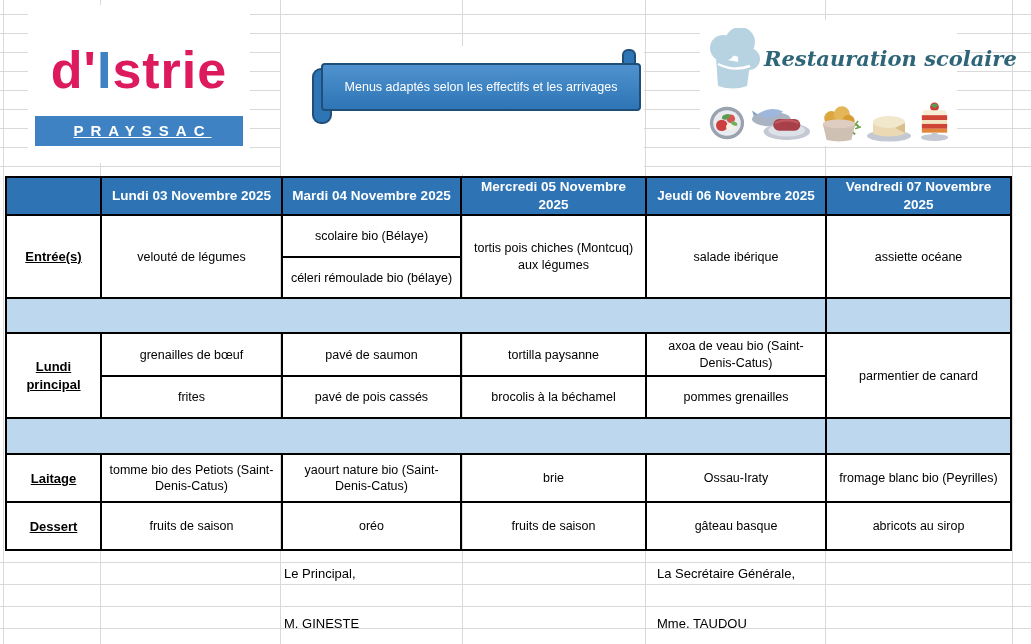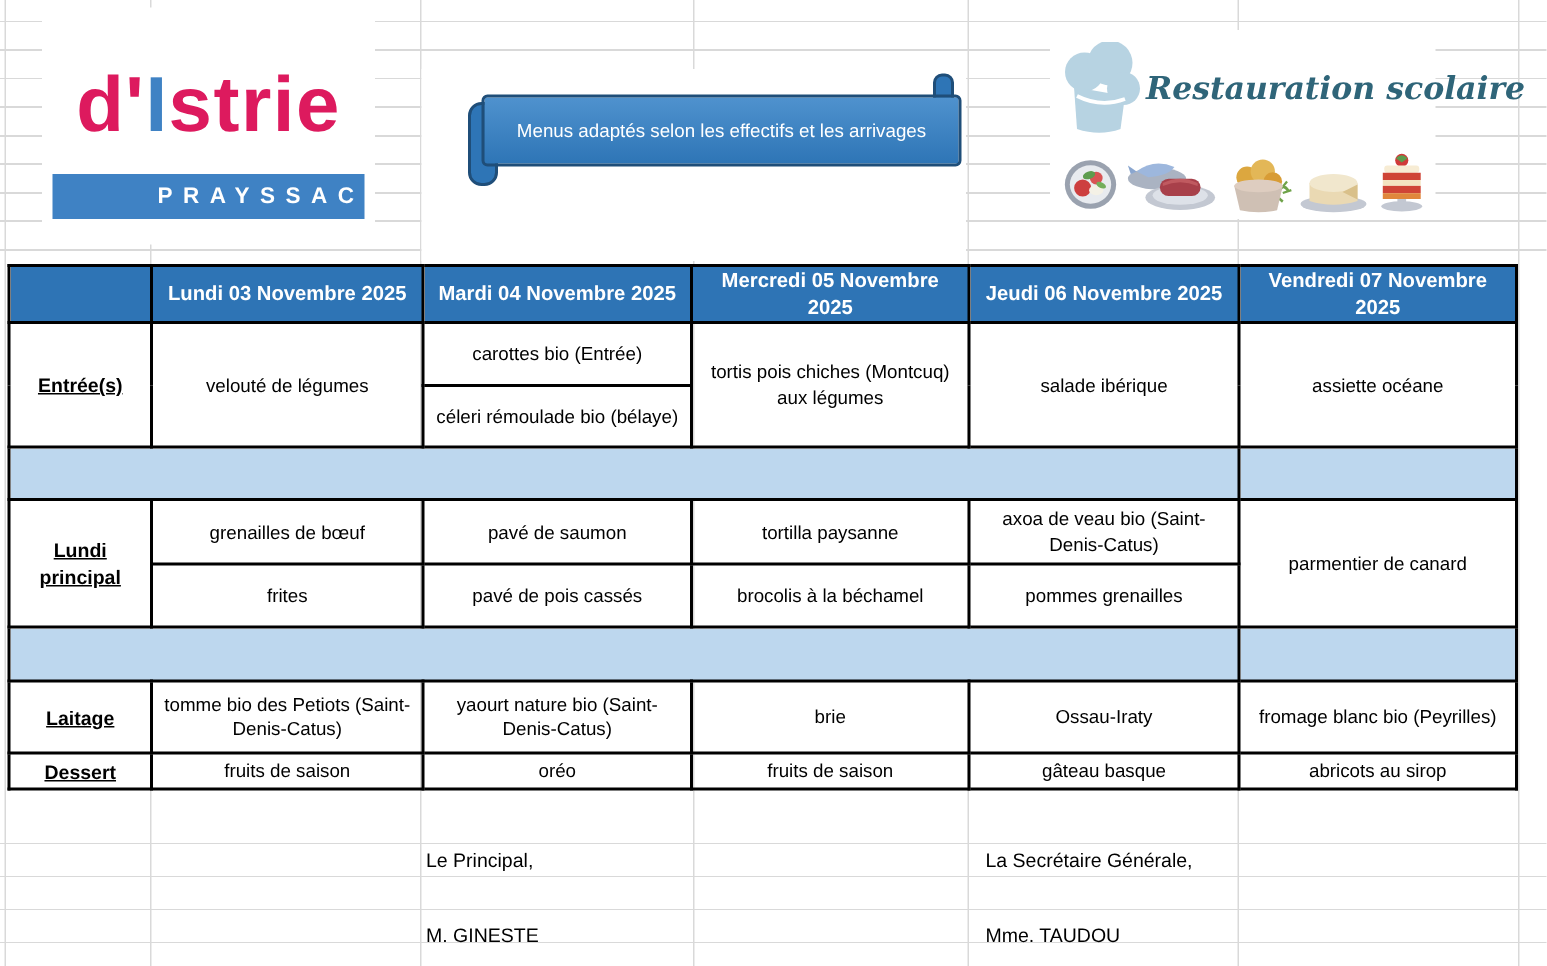--- a/index.html
+++ b/index.html
@@ -18,21 +18,21 @@
 
   
   .logo-box{left:28px;top:5px;width:222px;height:158px;}
   .logo-college{position:absolute;top:4px;left:0;width:100%;text-align:center;
     font-size:33px;font-weight:bold;color:#3F82C4;letter-spacing:1px;}
   .logo-istrie{position:absolute;top:37px;left:0;width:100%;text-align:center;
     font-size:52px;font-weight:bold;color:#DD1A5E;letter-spacing:1px;line-height:1.1;}
   .logo-istrie .blue-i{color:#3F82C4;}
   .logo-prayssac{position:absolute;top:111px;left:7px;width:208px;height:30px;background:#3F82C4;
     color:#fff;font-weight:bold;font-size:15px;letter-spacing:7px;text-indent:7px;
-    line-height:30px;text-align:right;}
+    line-height:30px;text-align:center;text-decoration:underline;}
 
   
   .ribbon-box{left:281px;top:46px;width:363px;height:128px;text-align:center;}
   .ribbon-roll{position:absolute;left:31px;top:22px;width:16px;height:52px;background:#2E75B6;
     border:2px solid #1F4E79;border-radius:9px;}
   .ribbon-knob{position:absolute;left:341px;top:3px;width:10px;height:18px;background:#2E75B6;
     border:2px solid #1F4E79;border-radius:6px;}
   .ribbon-body{position:absolute;left:40px;top:17px;width:316px;height:44px;
     background:linear-gradient(#4f92ce,#2E75B6);border:2px solid #1F4E79;border-radius:4px;
     display:flex;align-items:center;justify-content:center;color:#fff;font-size:12.5px;}
@@ -152,21 +152,21 @@
     <th></th>
     <th>Lundi 03 Novembre 2025</th>
     <th>Mardi 04 Novembre 2025</th>
     <th>Mercredi 05 Novembre 2025</th>
     <th>Jeudi 06 Novembre 2025</th>
     <th>Vendredi 07 Novembre 2025</th>
   </tr>
   <tr style="height:42px">
     <td class="label" rowspan="2">Entrée(s)</td>
     <td rowspan="2">velouté de légumes</td>
-    <td>carottes bio (Entrée)</td>
+    <td>scolaire bio (Bélaye)</td>
     <td rowspan="2">tortis pois chiches (Montcuq) aux légumes</td>
     <td rowspan="2">salade ibérique</td>
     <td rowspan="2">assiette océane</td>
   </tr>
   <tr style="height:41px">
     <td>céleri rémoulade bio (bélaye)</td>
   </tr>
   <tr class="sep" style="height:35px">
     <td colspan="5"></td>
     <td></td>
@@ -190,21 +190,21 @@
     <td></td>
   </tr>
   <tr style="height:48px">
     <td class="label">Laitage</td>
     <td>tomme bio des Petiots (Saint-Denis-Catus)</td>
     <td>yaourt nature bio (Saint-Denis-Catus)</td>
     <td>brie</td>
     <td>Ossau-Iraty</td>
     <td>fromage blanc bio (Peyrilles)</td>
   </tr>
-  <tr style="height:24px">
+  <tr style="height:48px">
     <td class="label">Dessert</td>
     <td>fruits de saison</td>
     <td>oréo</td>
     <td>fruits de saison</td>
     <td>gâteau basque</td>
     <td>abricots au sirop</td>
   </tr>
 </tbody>
   </table>
 

